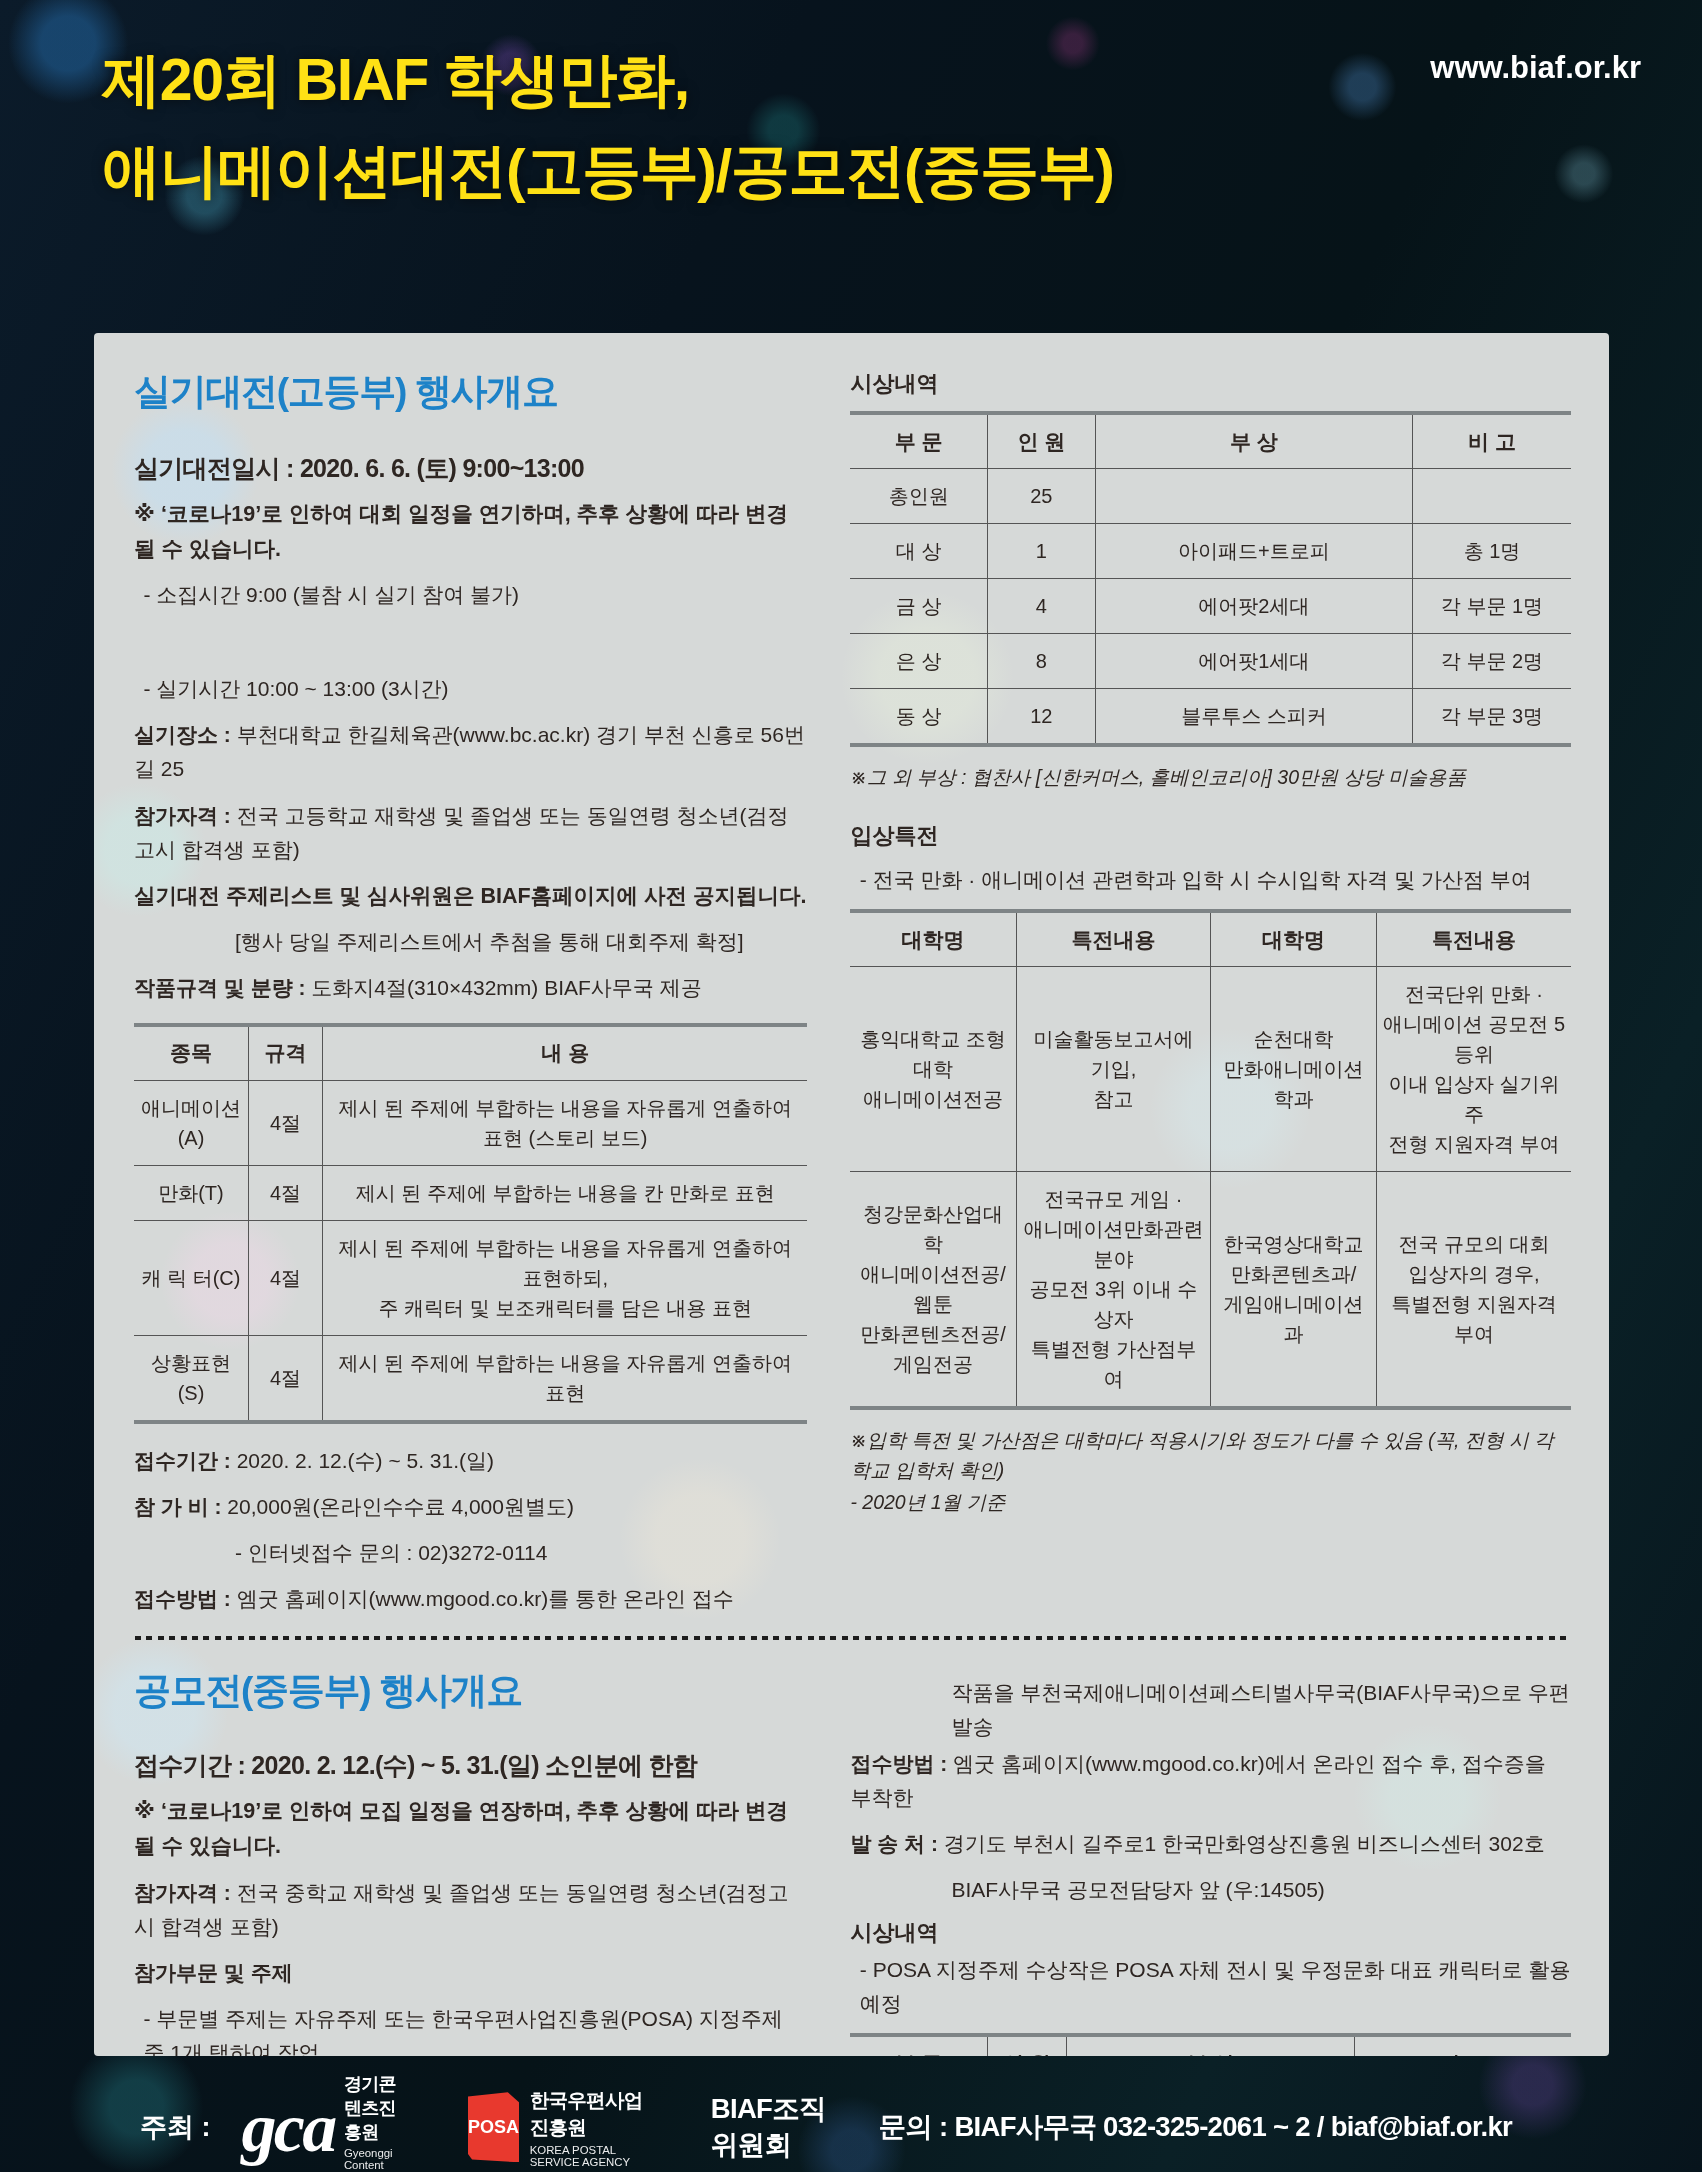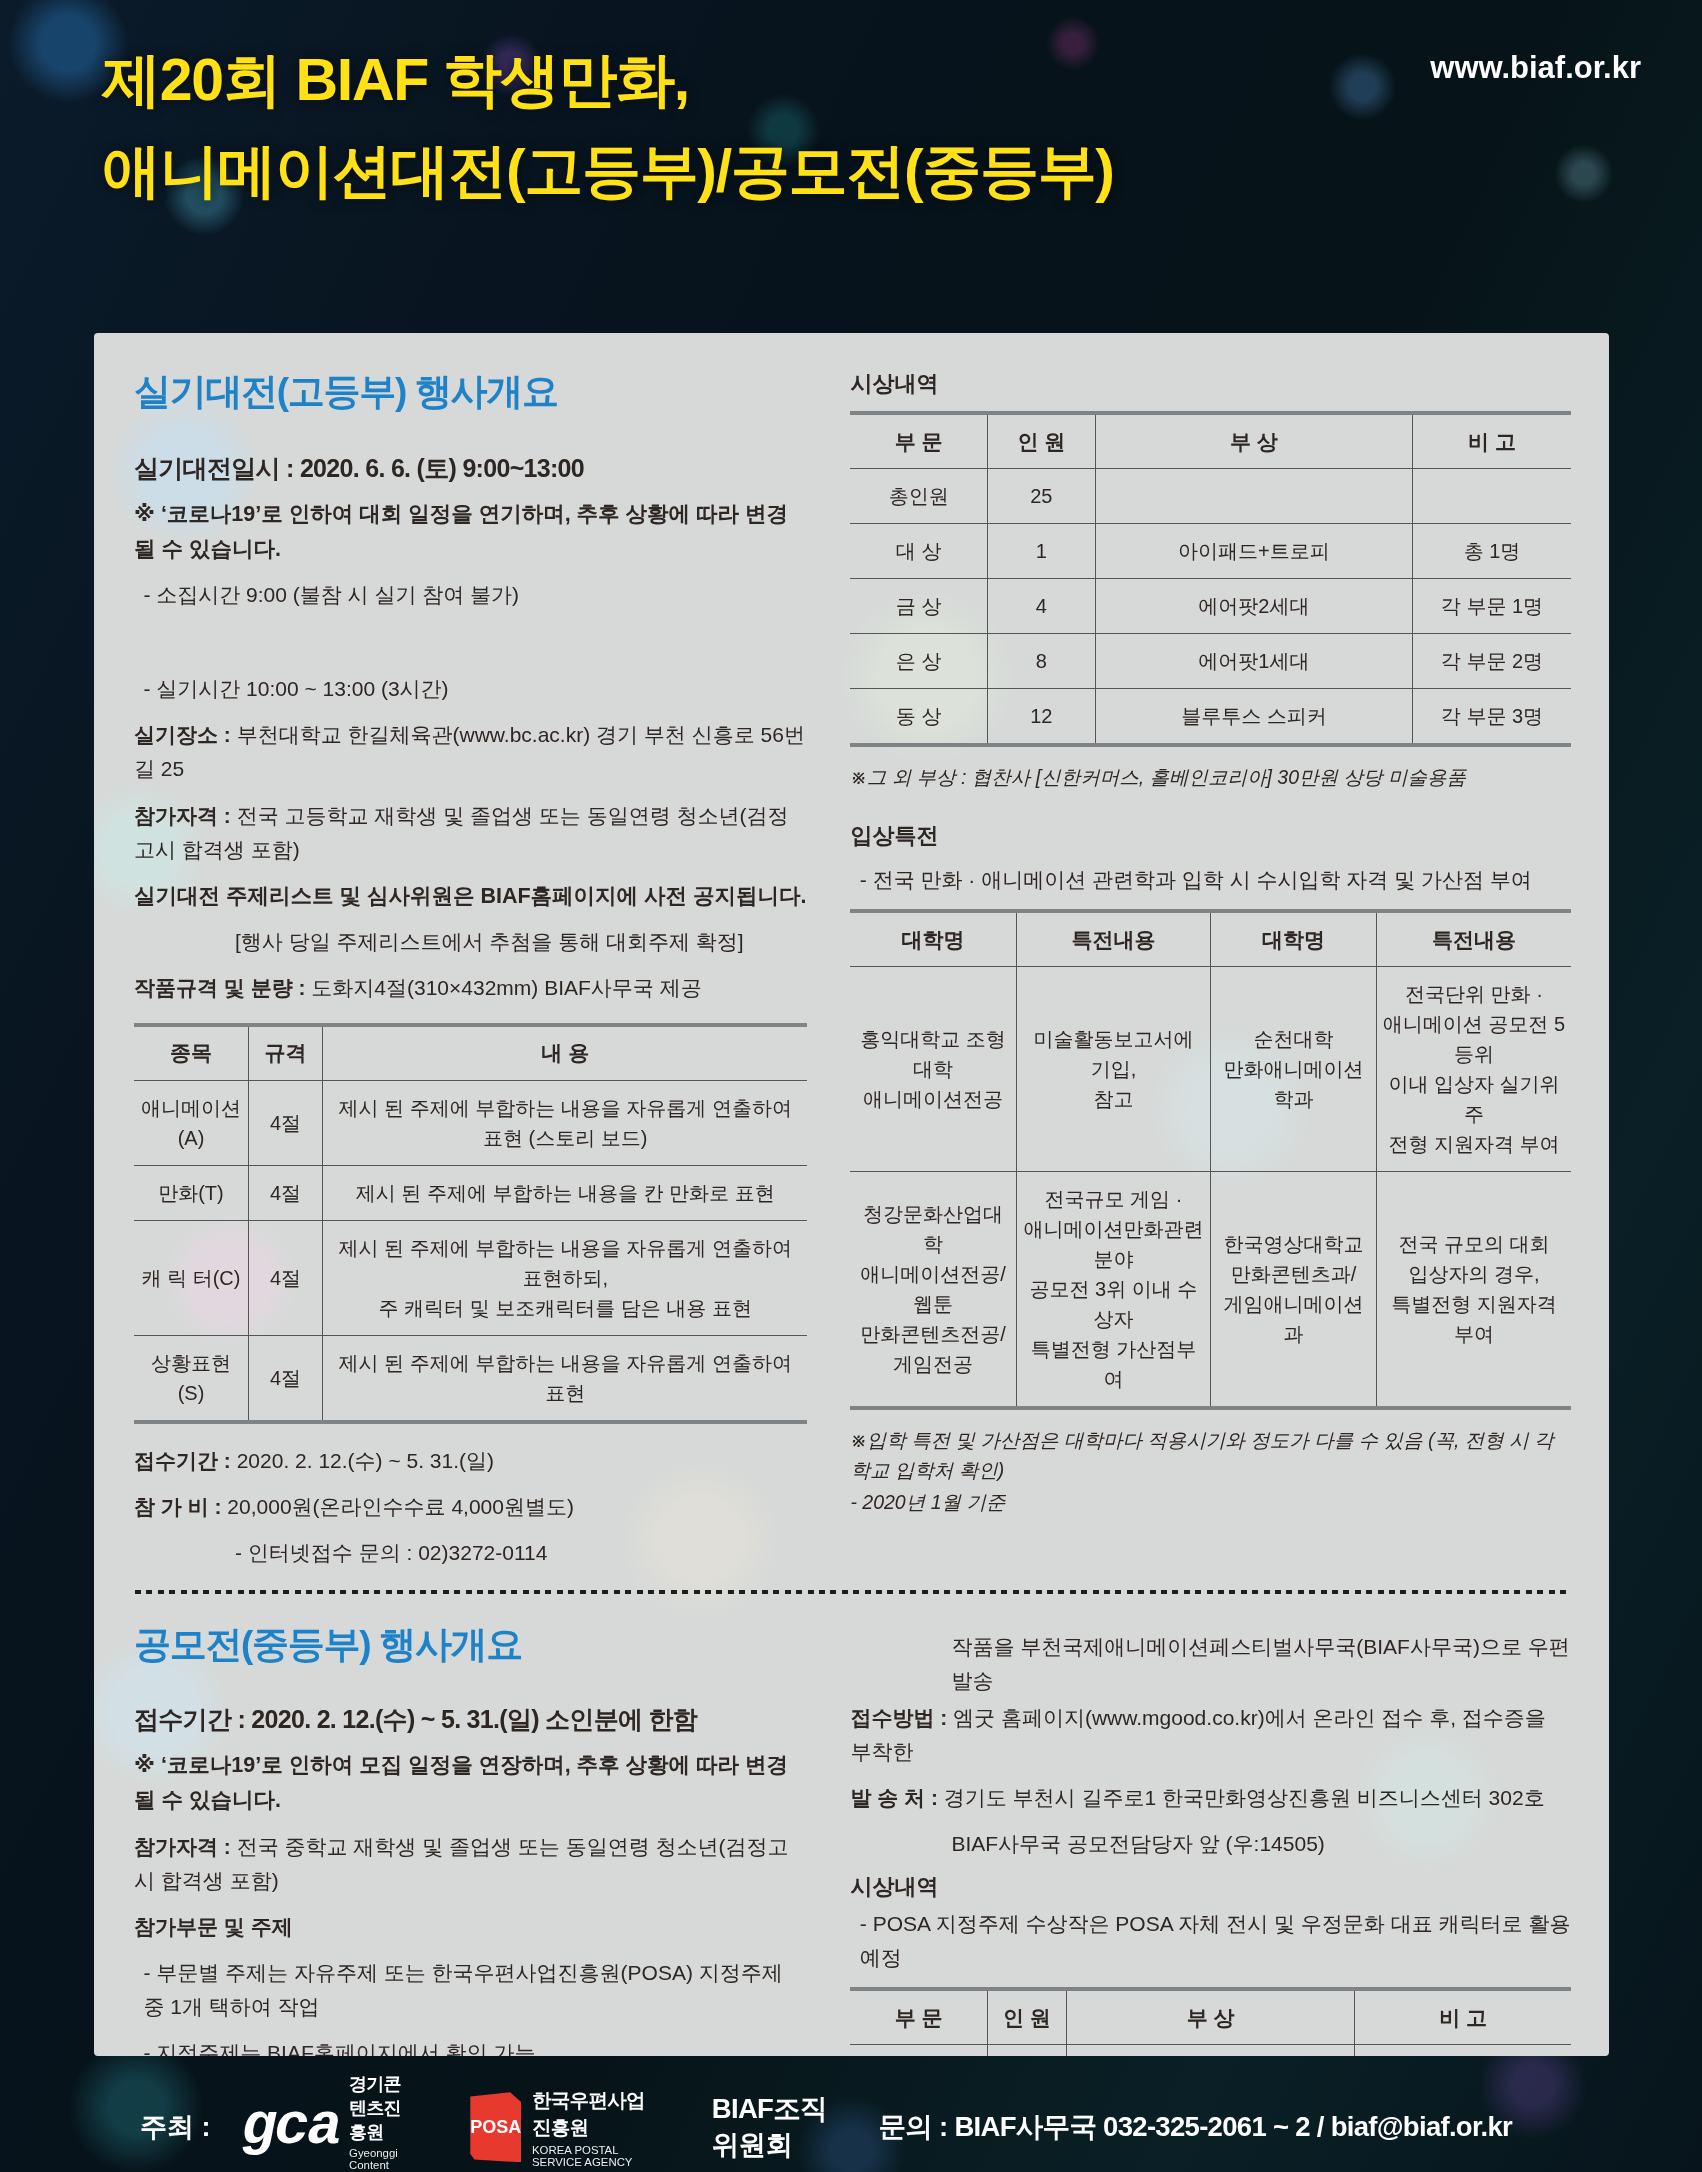--- a/index.html
+++ b/index.html
@@ -94,21 +94,21 @@
   .t-awards2 col.c1{ width:19%; } .t-awards2 col.c2{ width:11%; } .t-awards2 col.c3{ width:40%; } .t-awards2 col.c4{ width:30%; }
   table.mt26{ margin-top:17.4px; } table.mt18{ margin-top:12px; }
   .note{ font-size:19.5px; line-height:1.55; margin-top:14.8px;font-style:italic; }
   
   .ftr{
     flex:1 1 auto; display:flex; align-items:center;
     padding:0 191px 6.7px 140px; gap:31px; color:#fff;
   }
   .host-label{ font-size:27px; font-weight:bold; white-space:nowrap; }
   .gca{ display:flex; align-items:center; gap:9.4px; }
-  .gca-logo{ font-family:Liberation Mono, monospace; font-style:italic; font-weight:bold; font-size:59px; line-height:.9; letter-spacing:-2.7px; }
+  .gca-logo{ font-family:Liberation Serif, serif; font-style:italic; font-weight:bold; font-size:70px; line-height:.9; letter-spacing:-2.7px; }
   .org-names{ display:flex; flex-direction:column; gap:2.7px; }
   .org-ko{ font-size:18px; font-weight:bold; letter-spacing:-0.7px; }
   .org-en{ font-size:11.4px; letter-spacing:0; opacity:.92; }
   .posa{ display:flex; align-items:center; gap:10.7px; margin-left:27px; }
   .posa-box{
     width:58px; height:70px; background:#e8392e; color:#fff;
     display:flex; align-items:center; justify-content:center;
     font-size:18px; font-weight:bold; letter-spacing:0;
     clip-path:polygon(0 6%, 78% 0, 100% 14%, 100% 100%, 8% 96%, 0 88%);
   }
@@ -193,20 +193,24 @@
 
         <div class="line" style="margin-top:20px;">
           <span class="label">접수기간 :</span>
           <span>2020. 2. 12.(수) ~ 5. 31.(일)</span>
         </div>
         <div class="line">
           <span class="label">참 가 비 :</span>
           <span>20,000원(온라인수수료 4,000원별도)</span>
         </div>
         <div class="line indent2">- 인터넷접수 문의 : 02)3272-0114</div>
+        <div class="line">
+          <span class="label">접수방법 :</span>
+          <span>엠굿 홈페이지(www.mgood.co.kr)를 통한 온라인 접수</span>
+        </div>
       </div>
 
       <div>
         <div class="titleline" style="margin-top:4px;">시상내역</div>
         <table class="dt t-awards mt18">
           <colgroup>
               <col class="c1">
               <col class="c2">
               <col class="c3">
               <col class="c4">

